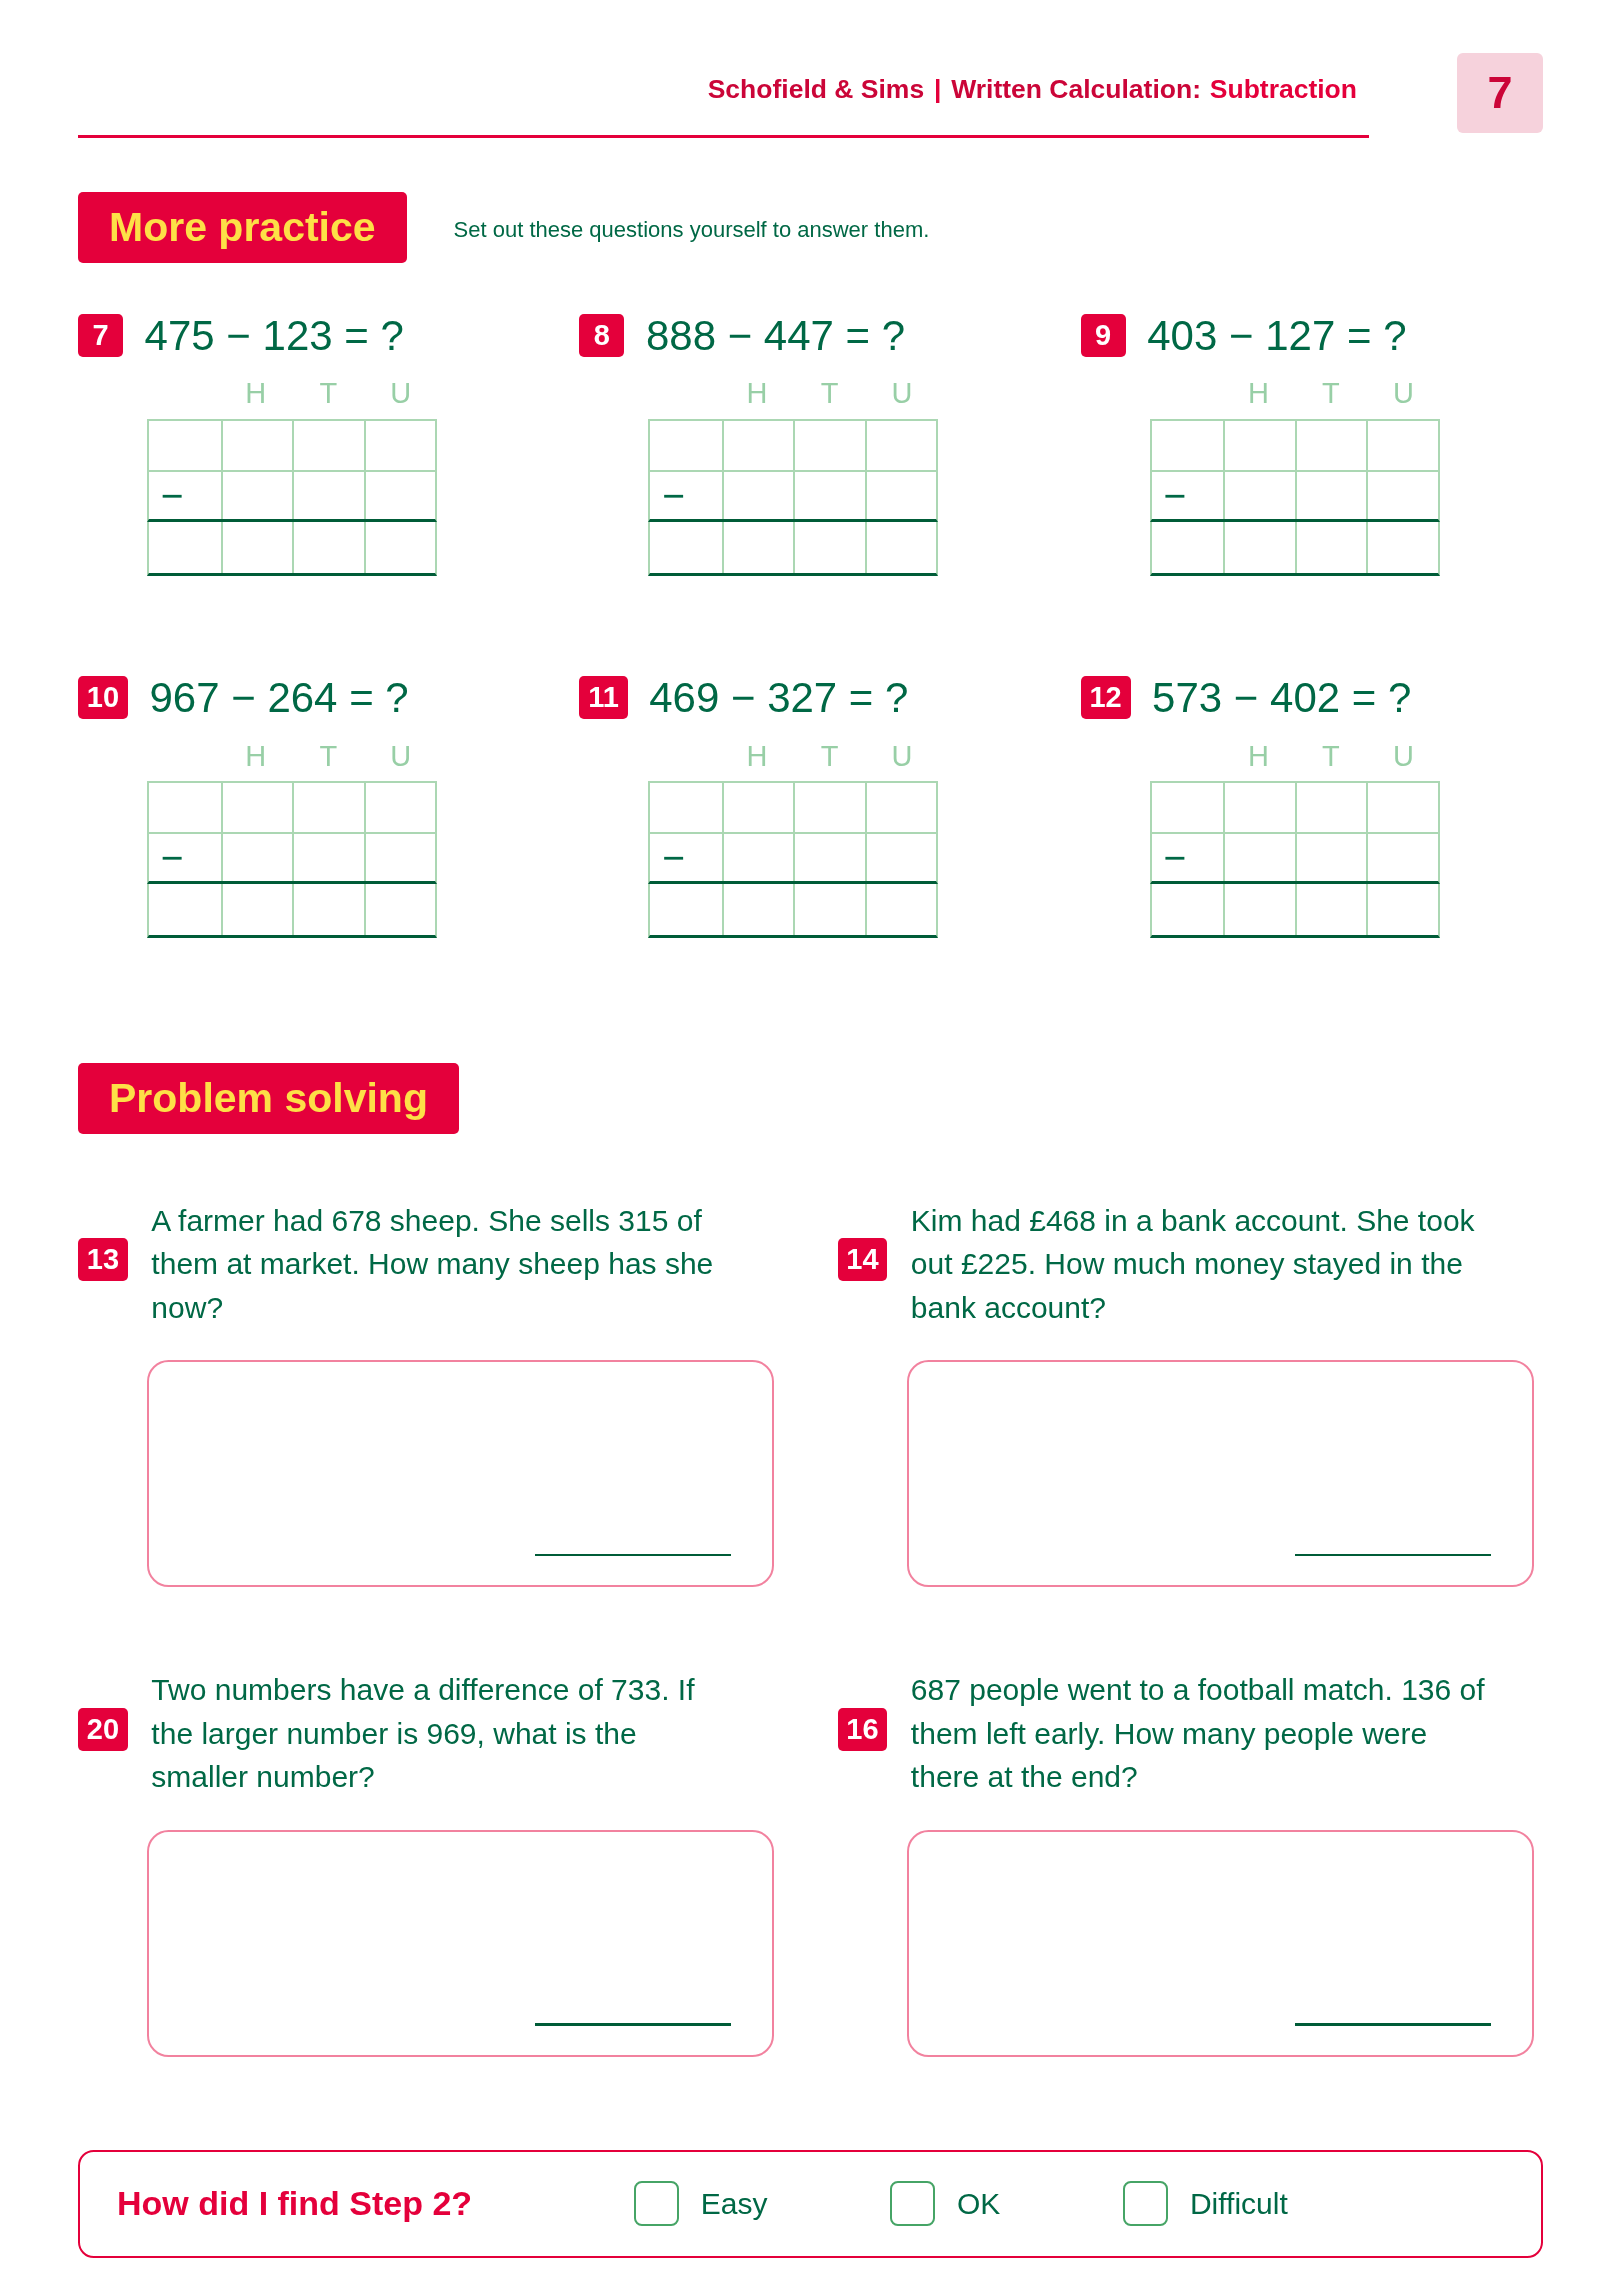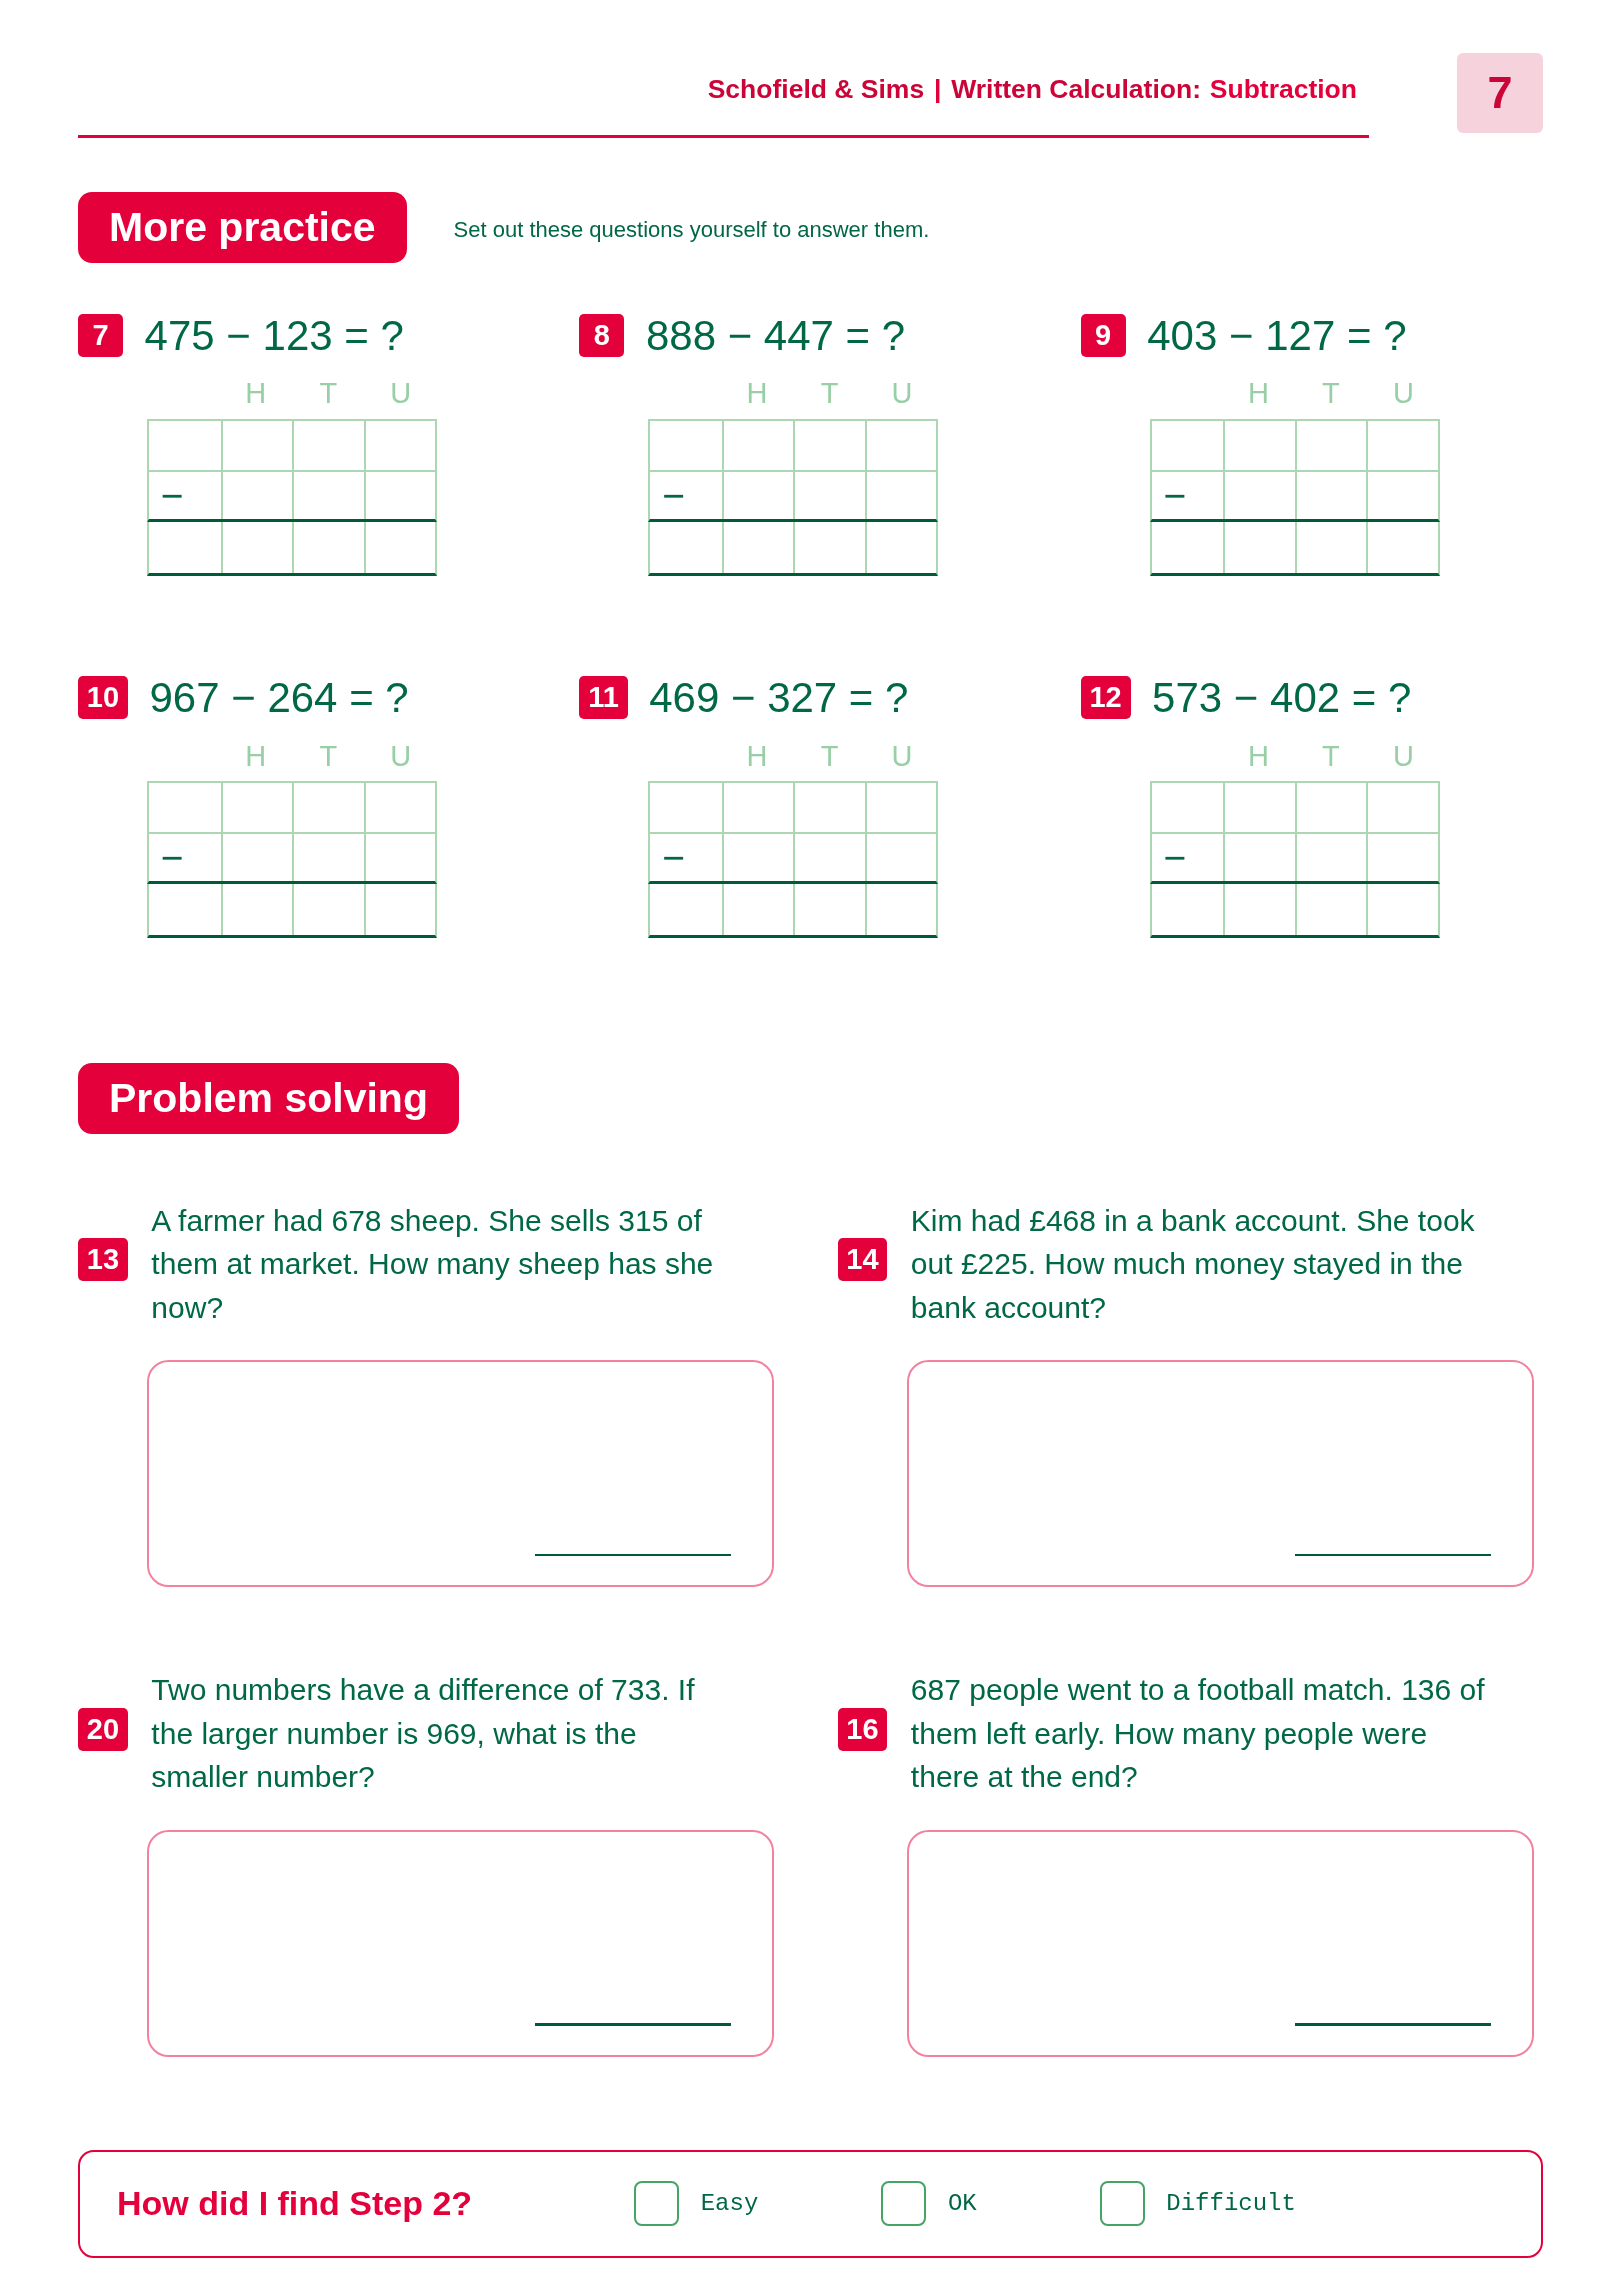--- a/index.html
+++ b/index.html
@@ -31,23 +31,23 @@
     position: absolute; right: 0; top: 7.8px;
     width: 86px; height: 80px;
     background: #f6d2dc; border-radius: 5.9px;
     display: flex; align-items: center; justify-content: center;
     font-size: 45px; font-weight: bold; color: #cb0538;
   }
 
   
   .section-badge {
     display: inline-flex; align-items: center;
-    background: #e4003b; color: #ffffff;
+    background: #e4003b; color: #fde047;
     font-weight: bold; font-size: 41px;
-    padding: 11.8px 31px; border-radius: 14px;
+    padding: 11.8px 31px; border-radius: 5px;
     white-space: nowrap;
   }
   .mp-header { display: flex; align-items: center; gap: 47px; }
   .mp-instruction { color: #006845; font-size: 22px; padding-top: 5.9px; }
 
   
   .practice-grid {
     display: grid; grid-template-columns: repeat(3, 1fr);
     column-gap: 39px; row-gap: 98px;
     margin-top: 49px;
@@ -110,21 +110,21 @@
     padding: 0 37px;
   }
   .footer-q { color: #e4003b; font-size: 34px; font-weight: bold; white-space: nowrap; }
   .footer-options { display: flex; gap: 123px; margin-left: 162px; }
   .f-opt { display: flex; align-items: center; gap: 21.6px; }
   .checkbox {
     width: 45px; height: 45px;
     border: 2.9px solid #46a466; border-radius: 7.8px;
     background: #fff; flex: 0 0 auto; cursor: pointer;
   }
-  .f-label { color: #006845; font-size: 24px; font-family: Liberation Mono, monospace; }
+  .f-label { color: #006845; font-size: 30px; }
 </style>
 </head>
 <body>
 
 <div class="page">
 
   <div class="header">
     <div class="header-text">
       <span>Schofield &amp; Sims</span><span class="sep">|</span><span>Written Calculation:</span><span class="topic">Subtraction</span>
     </div>

